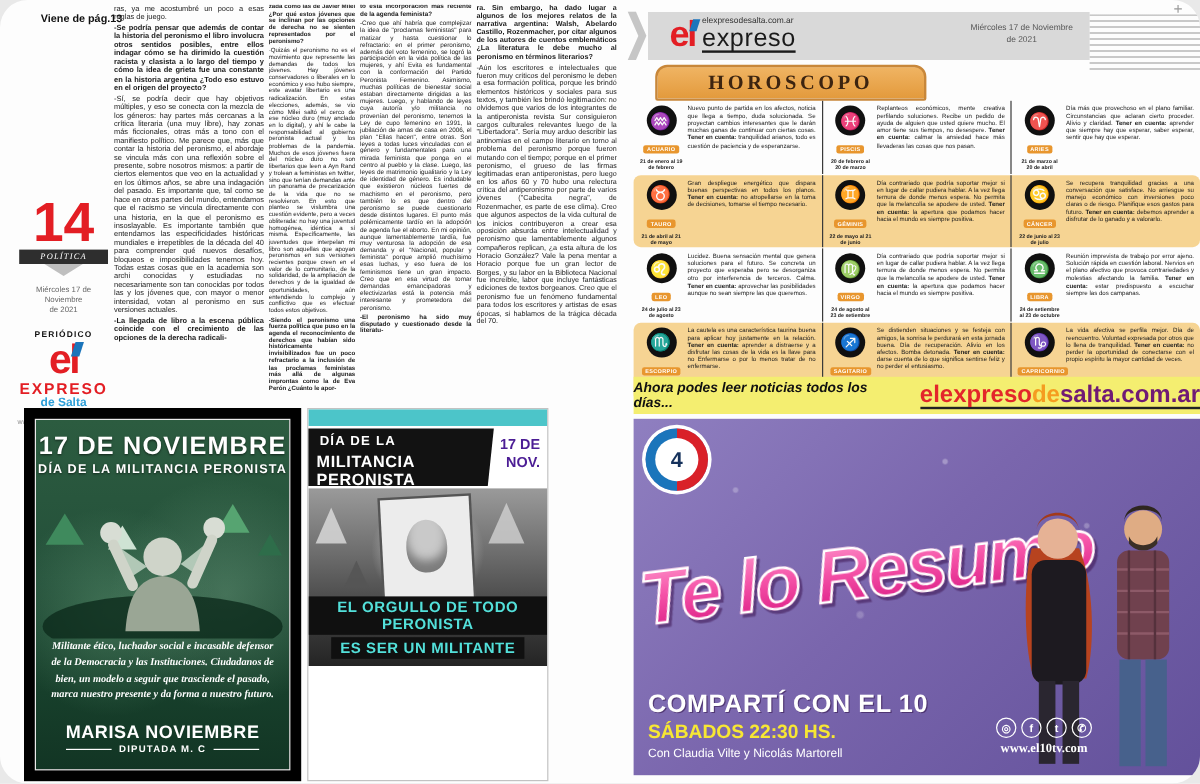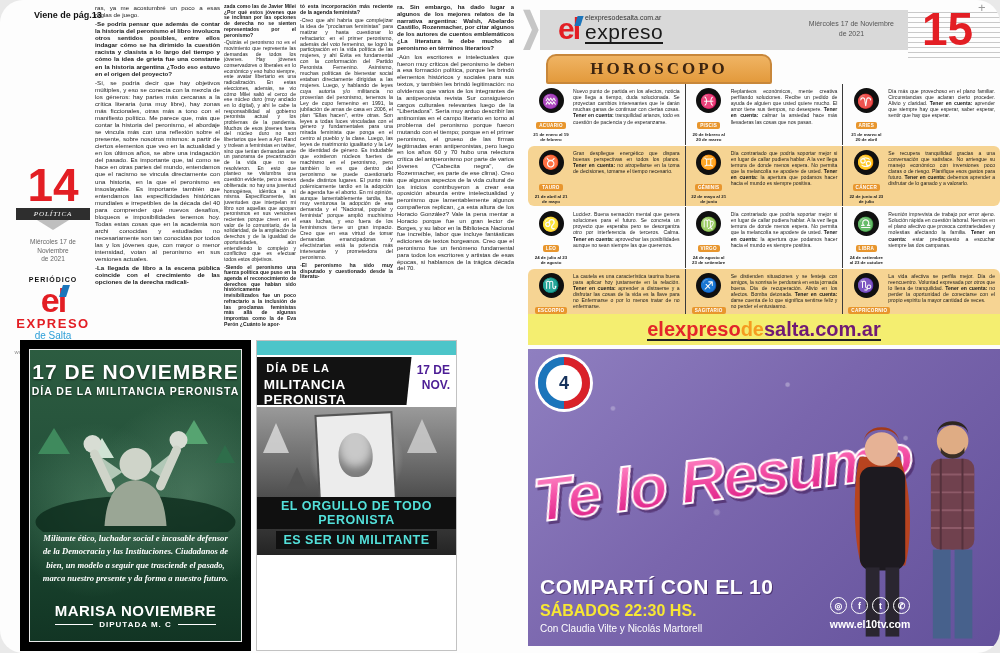--- a/index.html
+++ b/index.html
@@ -11,21 +11,21 @@
   .pnum{font-size:46px;font-weight:bold;color:#e31e24;line-height:.9;font-family:"Liberation Sans",sans-serif;}
   .ribbon14{background:#2e2e2e;color:#fff;font-family:"Liberation Serif",serif;font-style:italic;
             font-size:7px;letter-spacing:1px;padding:2px 0;margin:2px 2px 0 2px;}
   .fold{width:0;height:0;margin:0 auto;border-left:16px solid transparent;border-right:16px solid transparent;border-top:10px solid #bfbfbf;}
   .pdate{font-size:6.5px;color:#666;margin-top:8px;line-height:1.3;}
   .logo14{margin-top:12px;}
   .periodico{font-size:7px;font-weight:bold;letter-spacing:1px;color:#111;}
   .el-big{position:relative;display:inline-block;font-size:34px;font-weight:bold;color:#e31e24;line-height:1;letter-spacing:-2px;}
   .el-big::after{content:"";position:absolute;right:-3px;top:2px;width:7px;height:12px;background:#1b75bb;transform:skewX(-18deg);}
   .expreso14{font-size:13px;font-weight:bold;color:#e31e24;letter-spacing:1.5px;line-height:1;}
-  .desalta{font-size:10px;font-weight:normal;color:#2d9fd8;line-height:1.2;}
+  .desalta{font-size:10px;font-weight:bold;color:#2d9fd8;line-height:1.2;}
   .site14{font-size:5.8px;color:#8a8a8a;margin-top:7px;}
   .article{position:absolute;left:95px;top:4px;width:421px;height:332px;display:flex;gap:4px;}
   .col{overflow:hidden;text-align:justify;color:#1a1a1a;}
   .col p{margin:0 0 2px 0;}
   .col .q{font-weight:bold;}
   .c0{width:125px;font-size:6.2px;line-height:1.14;}
   .c1{width:72px;font-size:5.1px;line-height:1.12;}
   .c2{width:93px;font-size:5.3px;line-height:1.12;}
   .c3{width:117px;font-size:6.0px;line-height:1.14;}
   
@@ -137,21 +137,21 @@
         filter:drop-shadow(2px 3px 0 rgba(60,20,80,.55));}
   .presenters{position:absolute;right:0;bottom:0;width:158px;height:250px;}
   .tv-bottom{position:absolute;left:12px;bottom:12px;}
   .cta{color:#fff;font-weight:bold;font-size:21px;letter-spacing:.5px;text-shadow:1px 1px 0 rgba(40,10,60,.5);}
   .sched{color:#f7e733;font-weight:bold;font-size:16px;margin-top:3px;}
   .hosts{color:#fff;font-size:10px;margin-top:3px;}
   .follow{position:absolute;left:296px;bottom:16px;width:92px;text-align:center;}
   .sics{display:flex;justify-content:center;gap:4px;}
   .sic{width:15px;height:15px;border-radius:50%;border:1.4px solid #fff;color:#fff;font-size:9px;font-weight:bold;
        display:flex;align-items:center;justify-content:center;}
-  .url{color:#fff;font-weight:bold;font-size:10.5px;margin-top:4px;}
+  .url{color:#fff;font-weight:bold;font-size:10.5px;margin-top:4px;font-family:Liberation Serif, serif;}
 </style>
 </head>
 <body>
 
 <div class="sheet">
 
   <div class="viene">Viene de pág.13</div>
 
   <aside class="sidebar">
     <div class="pnum">14</div>
@@ -250,21 +250,20 @@
         <div class="msite">elexpresodesalta.com.ar</div>
         <div class="mexp">expreso</div>
       </div>
     </div>
     <div class="mdate">
       <span>Miércoles 17 de Noviembre</span><br>
       <span>de 2021</span>
     </div>
   </div>
   <div class="p15lines"></div>
-  <div class="p15">15</div>
   <div class="crop">+</div>
 
   <div class="h-banner">HOROSCOPO</div>
   <div class="h-grid" id="h-grid">
       <div class="h-row">
         <div class="h-entry">
           <div class="h-sign"><div class="h-circle">♒</div><div class="h-ribbon">ACUARIO</div><div class="h-dates">21 de enero al 19 de febrero</div></div>
           <div class="h-text"><span>Nuevo punto de partida en los afectos, noticia que llega a tiempo, duda solucionada. Se proyectan cambios interesantes que le darán muchas ganas de continuar con ciertas cosas. </span><b>Tener en cuenta: </b><span>tranquilidad arianos, todo es cuestión de paciencia y de esperanzarse.</span></div>
         </div>
         <div class="h-entry">
@@ -314,20 +313,21 @@
           <div class="h-text"><span>Se distienden situaciones y se festeja con amigos, la sonrisa le perdurará en esta jornada buena. Día de recuperación. Alivio en los afectos. Bomba detonada. </span><b>Tener en cuenta: </b><span>darse cuenta de lo que significa sentirse feliz y no perder el entusiasmo.</span></div>
         </div>
         <div class="h-entry">
           <div class="h-sign"><div class="h-circle">♑</div><div class="h-ribbon">CAPRICORNIO</div><div class="h-dates">22 de diciembre al 20 de enero</div></div>
           <div class="h-text"><span>La vida afectiva se perfila mejor. Día de reencuentro. Voluntad expresada por otros que lo llena de tranquilidad. </span><b>Tener en cuenta: </b><span>no perder la oportunidad de conectarse con el propio espíritu la mayor cantidad de veces.</span></div>
         </div>
       </div>
     </div>
 
   <div class="band">
+    <span class="band-phrase">Ahora podes leer noticias todos los días...</span>
     <span class="band-site"><span class="bs-el">el</span><span class="bs-exp">expreso</span><span class="bs-de">de</span><span class="bs-salta">salta.com.ar</span></span>
   </div>
 
   <div class="tvad">
     <div class="t10">
       <div class="inner">4</div>
     </div>
     <div class="telo">Te lo Resumo</div>
     <svg class="presenters" viewBox="0 0 160 250">
 

